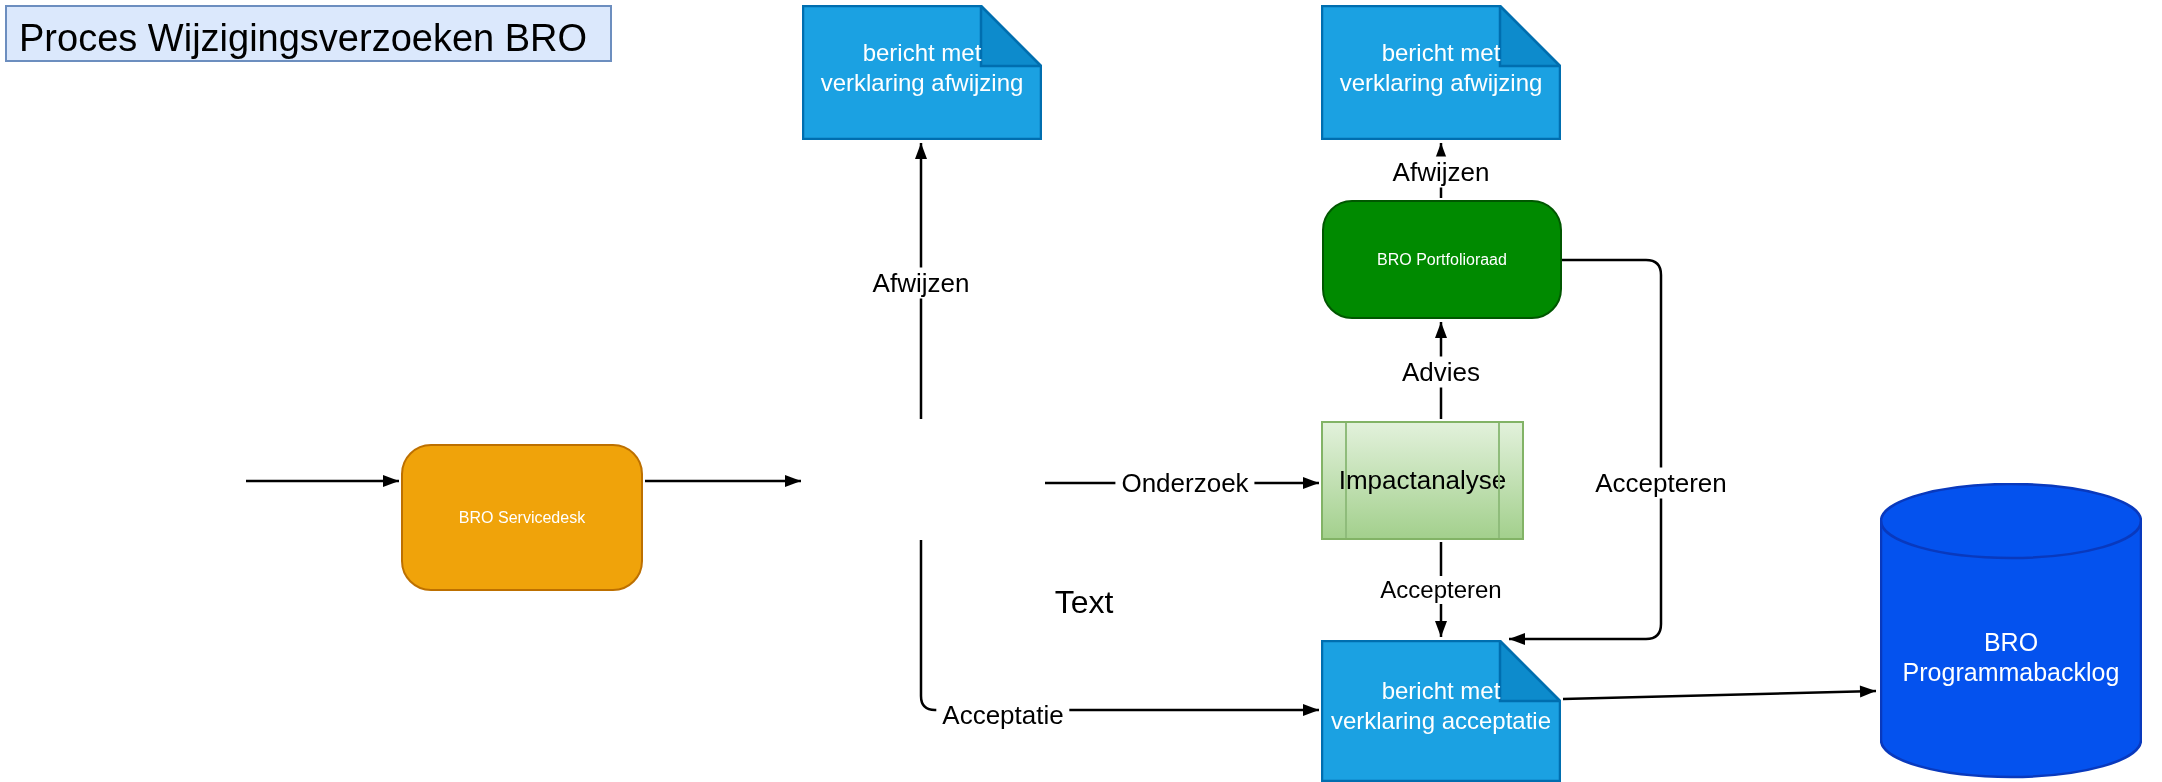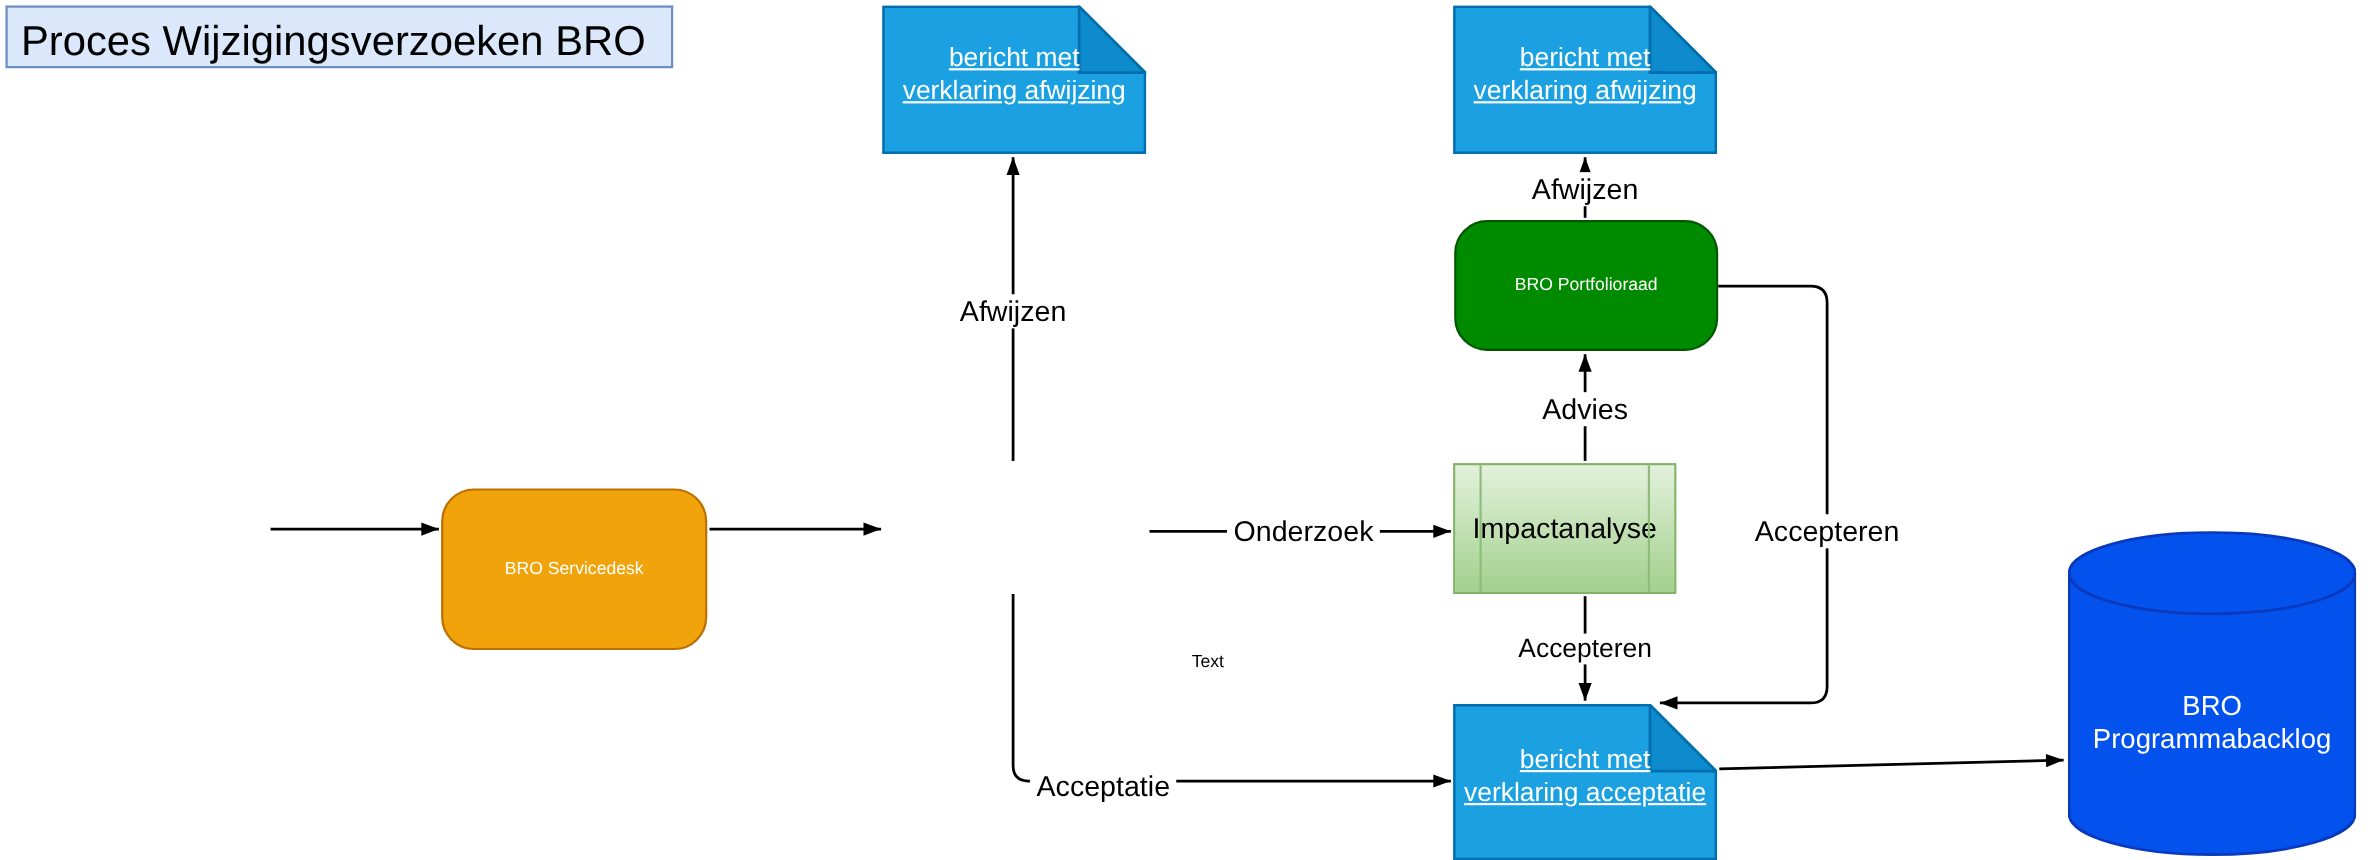--- a/index.html
+++ b/index.html
@@ -35,31 +35,31 @@
   .node-impact .bar.left{left:22px;}
   .node-impact .bar.right{right:22px;}
 
   .shape-wrap{position:absolute;}
   .shape-wrap svg{display:block;}
   .shape-text{
     position:absolute;left:0;top:0;right:0;bottom:0;
     display:flex;flex-direction:column;align-items:center;justify-content:center;
     color:#fff;font-size:24px;line-height:30px;text-align:center;
   }
-  .note-text{padding-bottom:10px;text-decoration:underline;}
+  .note-text{padding-bottom:10px;}
   .contact-text{padding-bottom:34px;font-size:25px;}
   .cyl-text{padding-top:52px;font-size:25px;}
 
   .edge-label{
     position:absolute;transform:translate(-50%,-50%);
     background:#fff;padding:0 6px;font-size:26px;color:#000;white-space:nowrap;
   }
   .free-label{
     position:absolute;transform:translate(-50%,-50%);
-    font-size:16px;color:#000;white-space:nowrap;margin-left:14px;
+    font-size:32px;color:#000;white-space:nowrap;
   }
 </style>
 </head>
 <body>
 
 <div class="canvas">
 
   <svg class="edges" width="2162" height="782" viewBox="0 0 2162 782">
     <defs>
       <marker id="arr" markerUnits="userSpaceOnUse" markerWidth="18" markerHeight="14" refX="17" refY="7" orient="auto">

